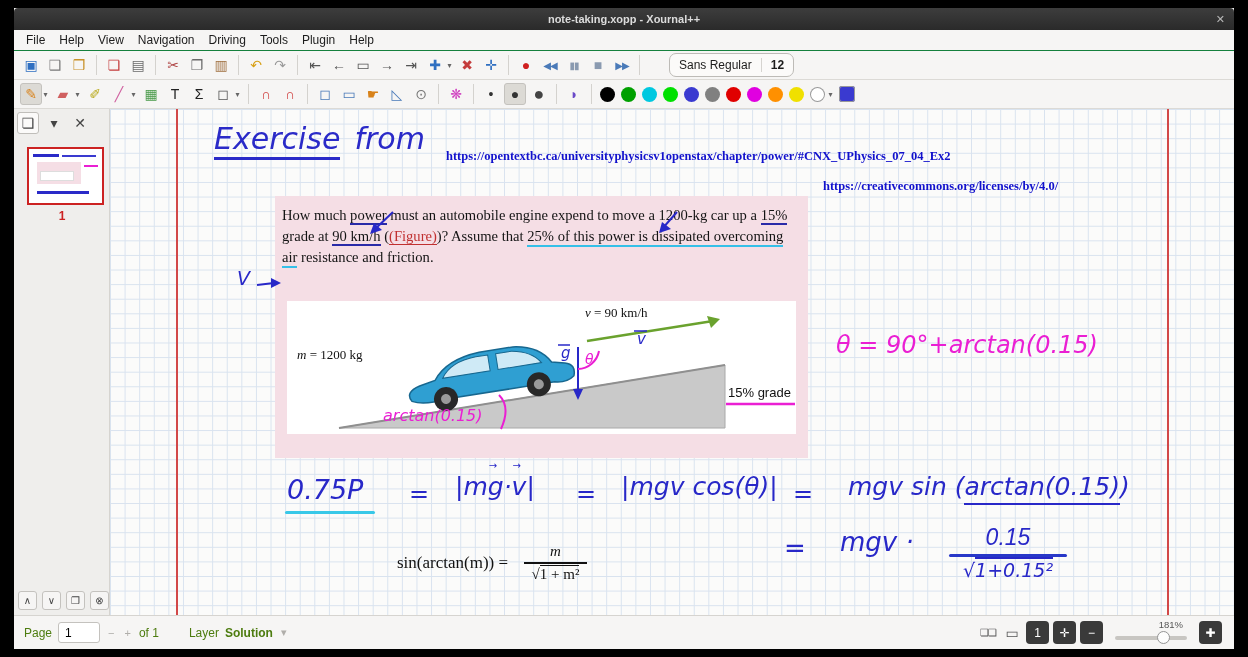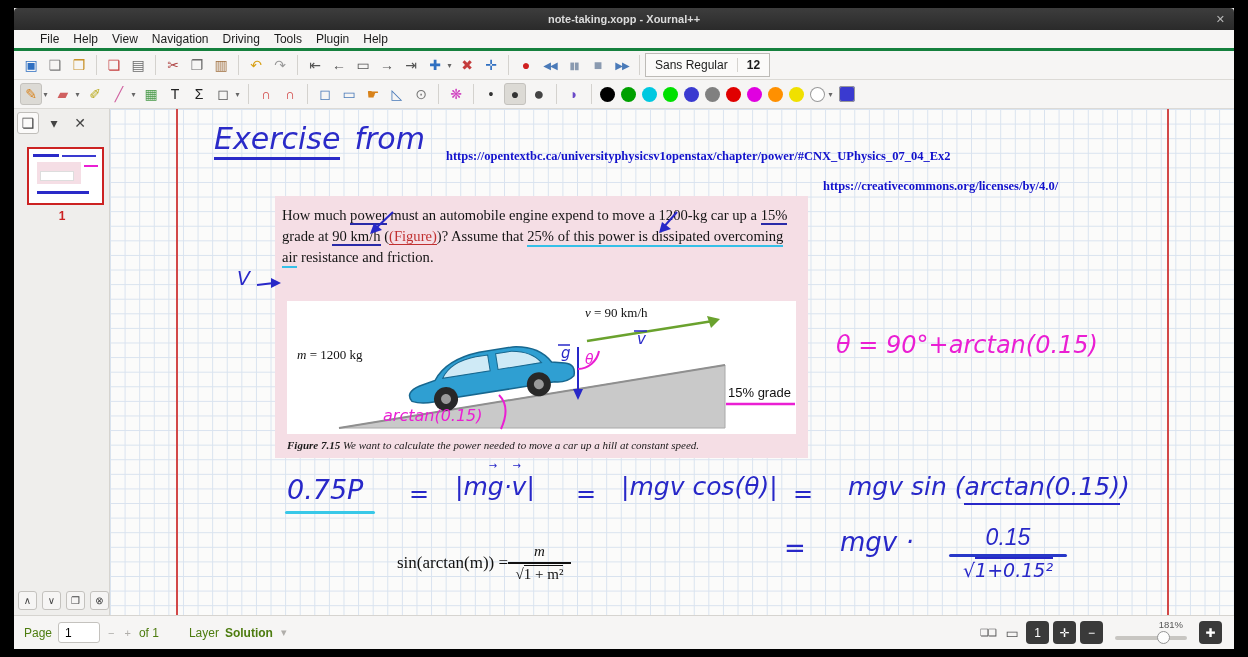--- a/index.html
+++ b/index.html
@@ -1,34 +1,34 @@
 <!DOCTYPE html>
 <html><head>
 <meta charset="utf-8">
 <style>
 *{margin:0;padding:0;box-sizing:border-box}
 html,body{width:1248px;height:657px;background:#000;font-family:"Liberation Sans",sans-serif;overflow:hidden}
 .window{position:absolute;left:14px;top:8px;width:1220px;height:641px;background:#f6f5f4}
 .titlebar{height:22px;background:linear-gradient(#3d3d3d,#2a2a2a);display:flex;align-items:center;justify-content:center;position:relative;border-radius:4px 4px 0 0}
 .titlebar .title{color:#dcdcdc;font-size:11px;font-weight:bold}
 .closebtn{position:absolute;right:9px;top:0;height:22px;display:flex;align-items:center;color:#b8b8b8;font-size:11px}
-.menubar{height:21px;background:#f6f5f4;display:flex;align-items:center;padding-left:19px;border-bottom:3px solid #15803d}
+.menubar{height:21px;background:#f6f5f4;display:flex;align-items:center;padding-left:5px;border-bottom:1px solid #15803d}
 .mitem{font-size:12px;color:#1c1c1c;padding:0 7px}
 .toolbar{height:29px;background:#f6f5f4;display:flex;align-items:center;padding:0 5px;border-bottom:1px solid #dcdad6}
 .ticon{min-width:22px;height:22px;display:inline-flex;align-items:center;justify-content:center;font-size:14px;margin:0 1px;border-radius:3px;color:#444}
 .ticon.tsmall{min-width:9px;font-size:8px;margin-left:-2px;color:#666}
 .ticon.wide{font-size:10px;letter-spacing:-1px}
 .ticon.big{font-size:18px}
 .ticon.tsel{background:#dcdad5;border:1px solid #c4c2be}
 .ticon.tboxed{border:1px solid #c0beba;background:#fbfaf9}
 .ticon.tdark{background:#3a3a3a;color:#fff;border-radius:4px;min-width:23px;height:23px;font-size:12px;margin:0 2px}
 .tsep{width:1px;height:20px;background:#d4d2ce;margin:0 5px;display:inline-block}
 .sw{width:15px;height:15px;border-radius:50%;margin:0 3px;display:inline-block}
 .sw.sq{border-radius:3px;width:16px;height:16px}
-.fontbox{display:flex;align-items:center;border:1px solid #bdbbb7;background:#fbfaf9;border-radius:0;height:24px;margin-left:0;padding:0 9px;gap:9px}
+.fontbox{display:flex;align-items:center;border:1px solid #bdbbb7;background:#fbfaf9;border-radius:7px;height:24px;margin-left:24px;padding:0 9px;gap:9px}
 .fontbox .fname{font-size:12px;color:#1c1c1c}
 .fontbox .fsize{font-size:12px;color:#1c1c1c;border-left:1px solid #d6d4d0;padding-left:9px;font-weight:bold}
 .main{position:absolute;top:101px;left:0;right:0;bottom:34px;display:flex}
 .sidebar{width:96px;background:#efeeec;border-right:1px solid #d6d4d0;position:relative}
 .sb-top{display:flex;align-items:center;padding:3px 2px;gap:2px}
 .thumb{position:absolute;left:13px;top:38px;width:77px;height:58px;background:#fff;border:2px solid #cc2222;overflow:hidden}
 .mini{position:absolute}
 .mini-title{left:4px;top:5px;width:26px;height:3px;background:#2a2ac8}
 .mini-link{left:33px;top:6px;width:34px;height:2px;background:#3a3ad0}
 .mini-pink{left:8px;top:13px;width:44px;height:22px;background:#f5dee5}
@@ -55,21 +55,21 @@
 .figwrap{position:absolute;left:12px;top:105px;width:509px;height:133px;background:#fff}
 .figsvg{width:509px;height:133px;display:block}
 .pcaption{position:absolute;left:12px;top:243px;font-family:"Liberation Serif",serif;font-size:11px;color:#1a1a1a;font-style:italic;white-space:nowrap}
 .pcaption b{font-weight:bold}
 .ft-serif{font-family:"Liberation Serif",serif}
 .ft-hand{font-family:"DejaVu Sans",sans-serif;font-style:italic}
 .cyanbar{position:absolute;left:175px;top:402px;width:90px;height:3px;background:#38c8e8;border-radius:2px}
 .u-arctan{border-bottom:2px solid #2828c8;padding-bottom:2px}
 .vecwrap{position:relative;display:inline-block}
 .vecarrow{position:absolute;left:1px;top:-12px;font-size:10px;font-style:normal}
-.eq2{position:absolute;left:287px;top:434px;display:flex;align-items:center;gap:0;font-family:"Liberation Serif",serif;font-size:17px;color:#111}
+.eq2{position:absolute;left:287px;top:434px;display:flex;align-items:center;gap:16px;font-family:"Liberation Serif",serif;font-size:17px;color:#111}
 .eq2 .frac{display:flex;flex-direction:column;align-items:center}
 .eq2 .num{font-style:italic;font-size:15px;padding:0 26px 2px}
 .eq2 .bar{height:1.5px;background:#111;align-self:stretch}
 .eq2 .den{font-size:15px;padding-top:2px}
 .eq2 .rt{border-top:1.5px solid #111}
 .eq3frac{position:absolute;left:833px;top:415px;display:flex;flex-direction:column;align-items:center;width:130px}
 .eq3frac .num{font-family:Liberation Sans, sans-serif;font-style:italic;color:#2828c8;font-size:23px}
 .eq3frac .bar{width:118px;height:3px;background:#2838c8;border-radius:2px;margin:3px 0 2px}
 .eq3frac .den{font-family:"DejaVu Sans",sans-serif;font-style:italic;color:#2828c8;font-size:19px}
 .eq3frac .rt{border-top:2px solid #2828c8}
@@ -258,21 +258,20 @@
             <line x1="347" y1="30" x2="360" y2="30" stroke="#2828c8" stroke-width="1.5"></line>
             <path d="M 291,68 A 22 22 0 0 0 312,50" fill="none" stroke="#ea1fd3" stroke-width="2"></path>
             <text x="298" y="63" class="ft-hand" font-size="14" fill="#ea1fd3">θ</text>
             <text x="441" y="96" font-size="13" fill="#111" font-family="Liberation Sans, sans-serif">15% grade</text>
             <line x1="439" y1="103" x2="508" y2="103" stroke="#ea1fd3" stroke-width="2.5"></line>
             <text x="96" y="120" class="ft-hand" font-size="16" fill="#ea1fd3">arctan(0.15)</text>
             <path d="M 212,94 Q 224,106 214,128" fill="none" stroke="#ea1fd3" stroke-width="2"></path>
           </svg>
         </div>
 
-        <div class="pcaption"><b>Figure 7.15</b><span> We want to calculate the power needed to move a car up a hill at constant speed.</span></div>
       </div>
 
       <div class="hand mag" style="left:726px;top:222px;font-size:24px">θ = 90°+arctan(0.15)</div>
 
       <div class="hand" style="left:177px;top:365px;font-size:27px">0.75P</div>
       <div class="cyanbar"></div>
       <div class="hand" style="left:299px;top:371px;font-size:24px">=</div>
       <div class="hand" style="left:345px;top:363px;font-size:25px"><span>|m</span><span class="vecwrap"><span class="vecarrow">→</span><span>g</span></span><span>·</span><span class="vecwrap"><span class="vecarrow">→</span><span>v</span></span><span>|</span></div>
       <div class="hand" style="left:466px;top:371px;font-size:24px">=</div>
       <div class="hand" style="left:511px;top:363px;font-size:25px">|mgv cos(θ)|</div>

